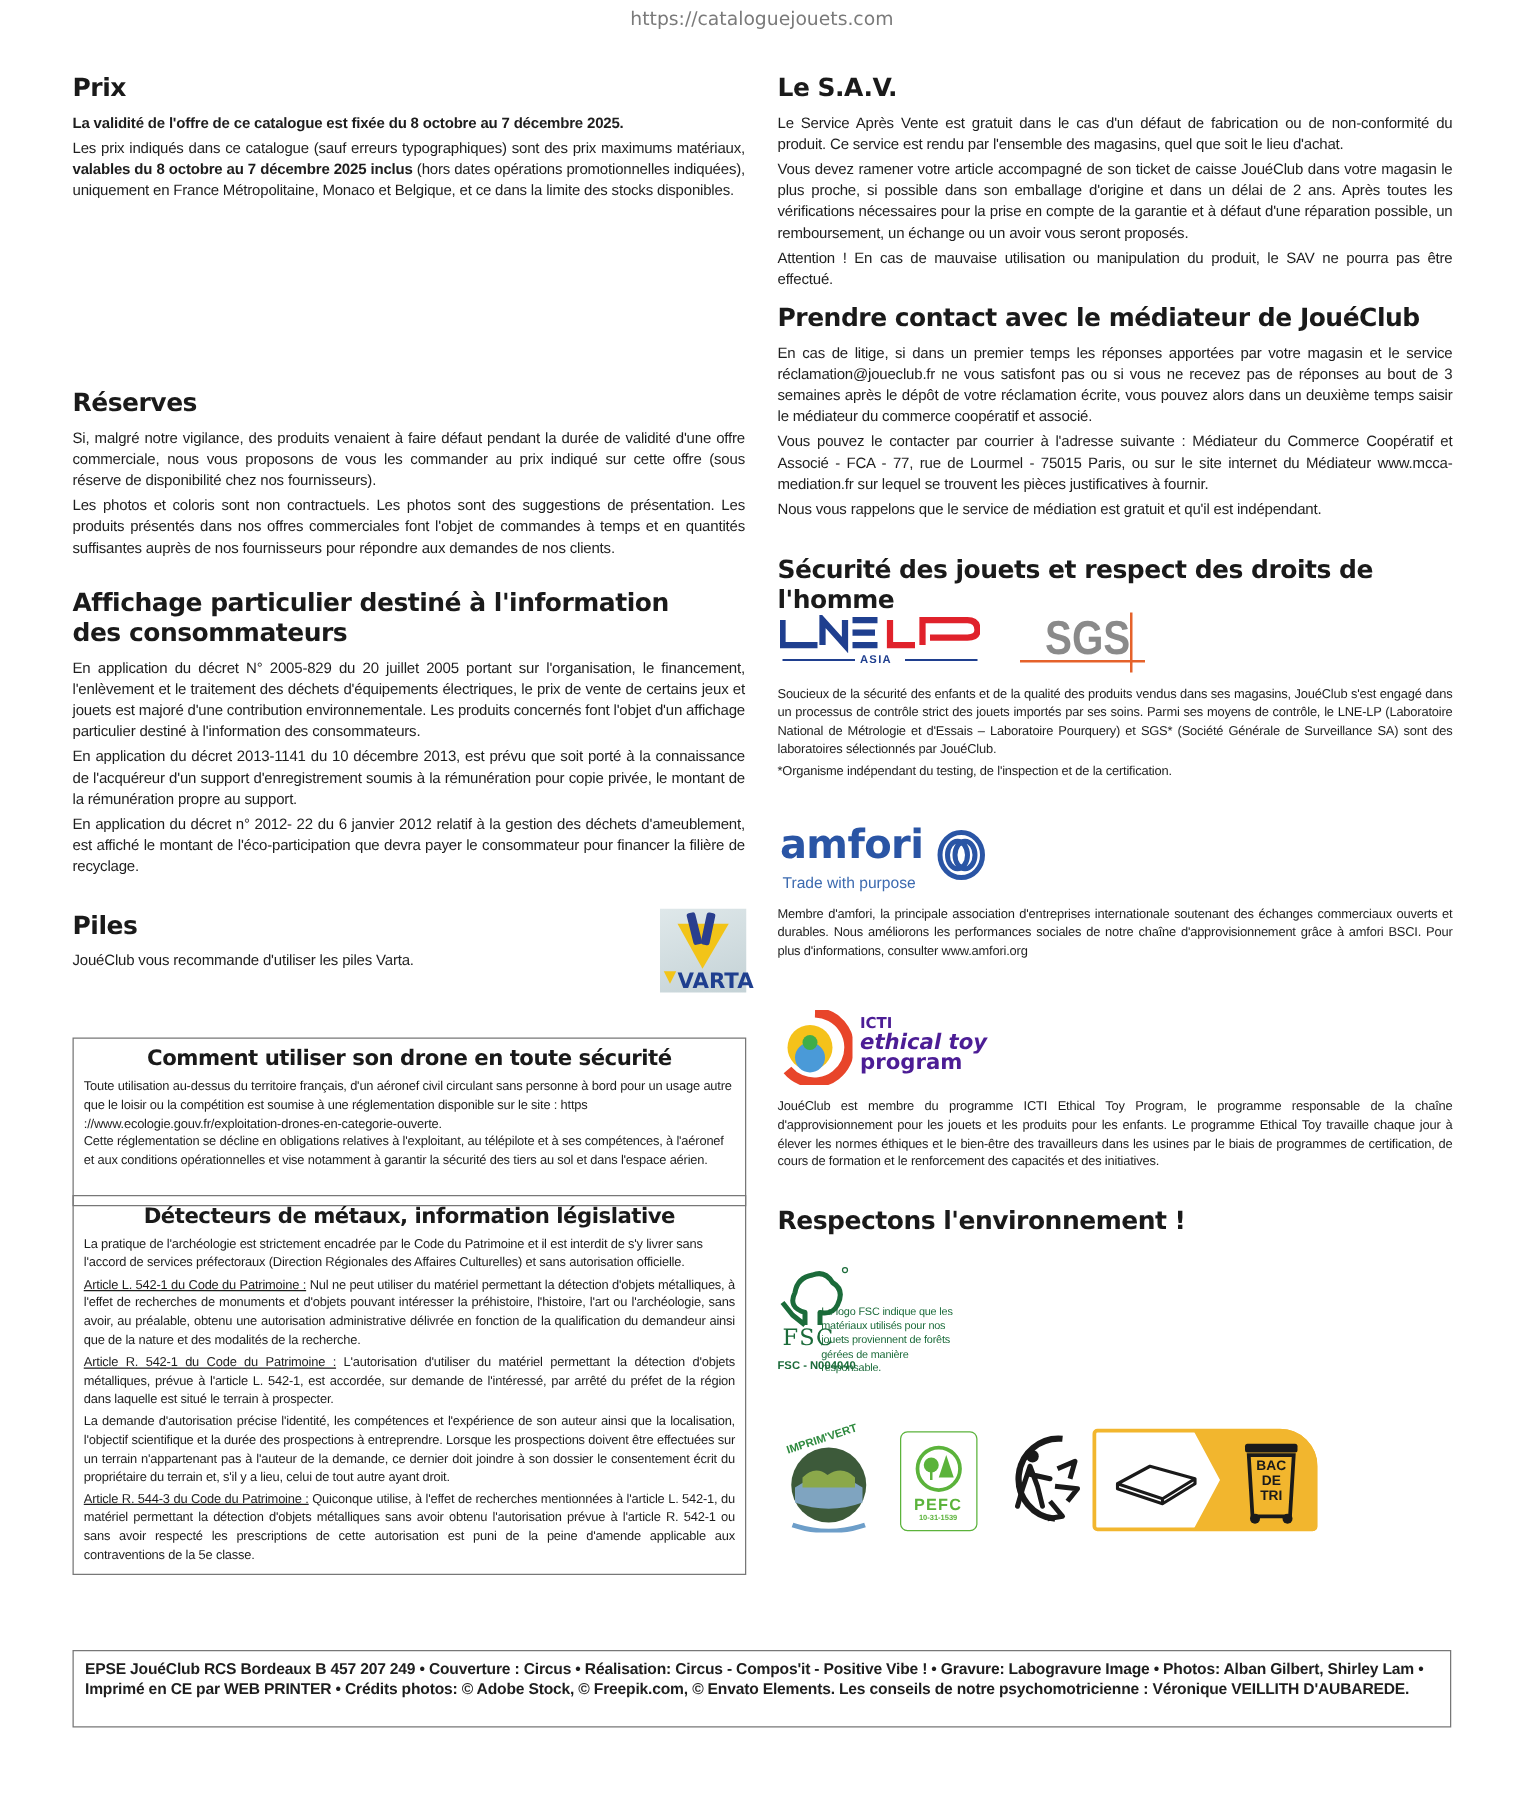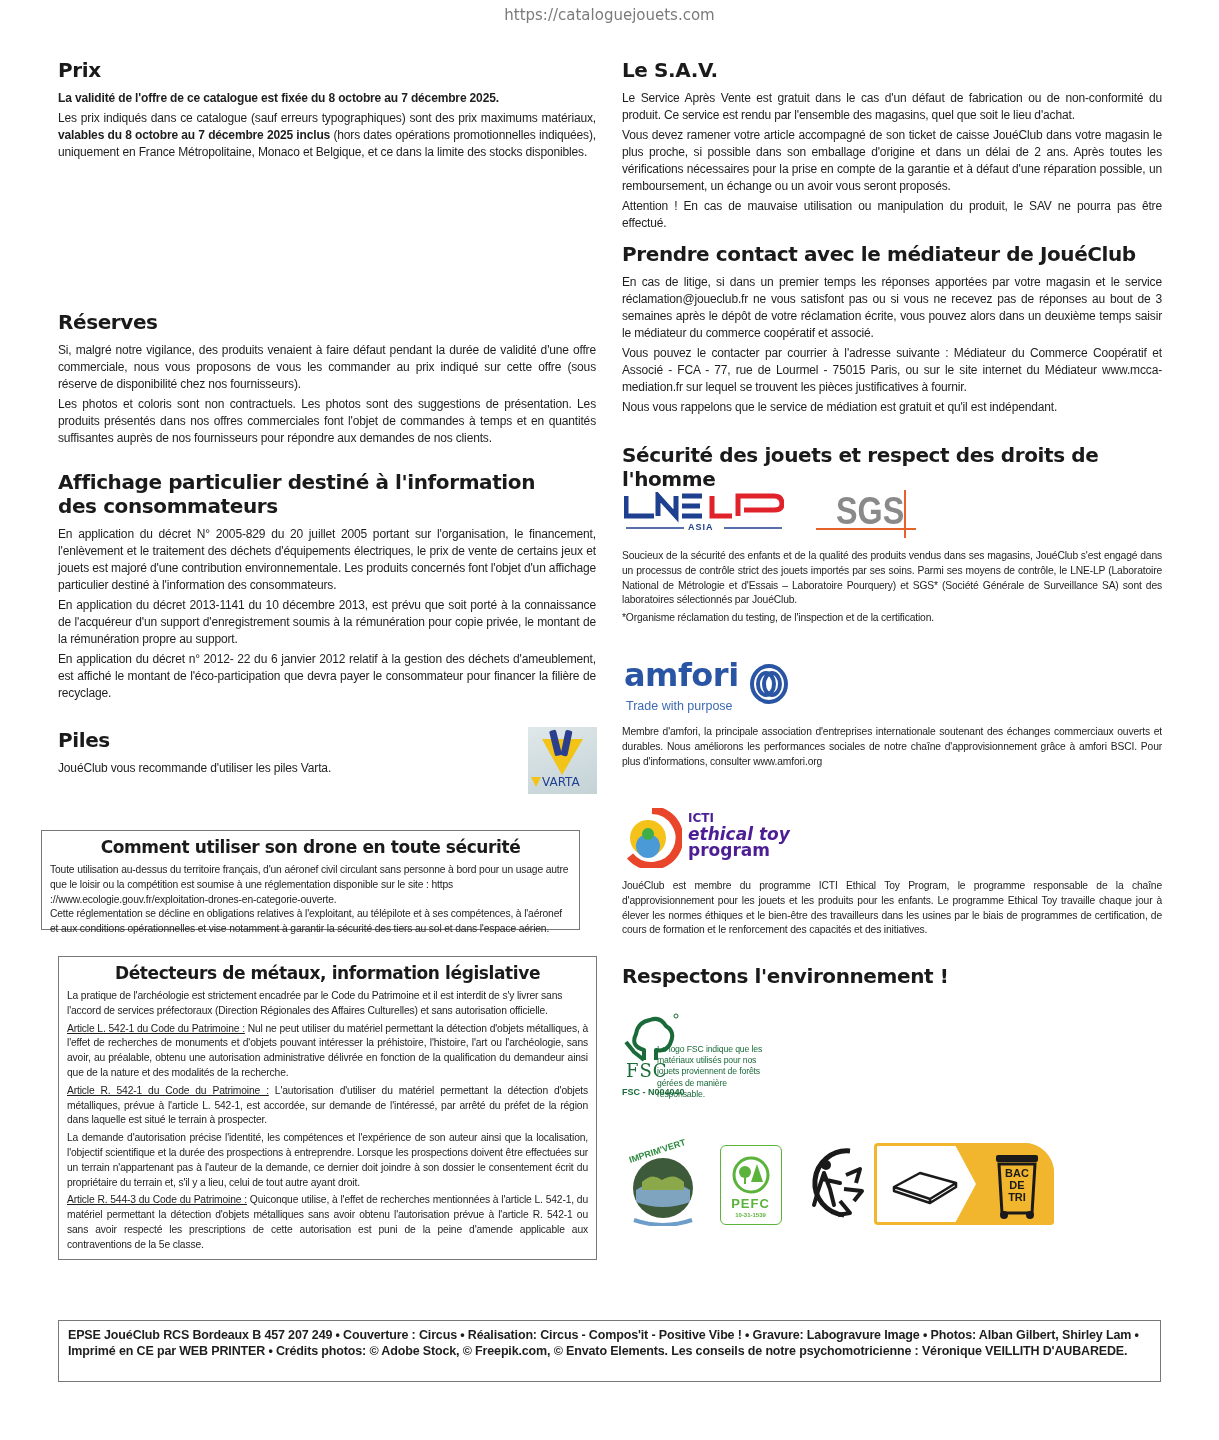--- a/index.html
+++ b/index.html
@@ -48,24 +48,24 @@
   <h2>Piles</h2>
   <p>JouéClub vous recommande d'utiliser les piles Varta.</p>
 </div>
 <div class="logo" style="left:528px; top:727px; width:69px; height:67px; background:linear-gradient(160deg,#dfe8ea,#c4d2d6);">
   <svg width="69" height="67" viewBox="0 0 69 67">
     <polygon points="14,12 55,12 34,48" fill="#f2c418"></polygon>
     <rect x="24" y="3" width="7" height="26" rx="2" fill="#2b3f8e" transform="rotate(-14 27 16)"></rect>
     <rect x="35" y="3" width="7" height="26" rx="2" fill="#2b3f8e" transform="rotate(12 38 16)"></rect>
     <polygon points="3,50 13,50 8,60" fill="#f2c418"></polygon>
   </svg>
-  <span style="position:absolute; left:14px; top:48px; font-weight:normal; font-size:12px; color:#1f3f8f; font-family:'DejaVu Sans',sans-serif;">VARTA</span>
-</div>
-
-<div class="box" style="left:41px; top:830px; width:539px; height:100px;">
+  <span style="position:absolute; left:14px; top:48px; font-weight:bold; font-size:17px; color:#1f3f8f; font-family:'DejaVu Sans',sans-serif;">VARTA</span>
+</div>
+
+<div class="box" style="left:58px; top:830px; width:539px; height:135px;">
   <h3>Comment utiliser son drone en toute sécurité</h3>
   <p style="text-align:left;">Toute utilisation au-dessus du territoire français, d'un aéronef civil circulant sans personne à bord pour un usage autre que le loisir ou la compétition est soumise à une réglementation disponible sur le site : https ://www.ecologie.gouv.fr/exploitation-drones-en-categorie-ouverte.</p>
   <p style="text-align:left; margin-top:-3px;">Cette réglementation se décline en obligations relatives à l'exploitant, au télépilote et à ses compétences, à l'aéronef et aux conditions opérationnelles et vise notamment à garantir la sécurité des tiers au sol et dans l'espace aérien.</p>
 </div>
 
 <div class="box" style="left:58px; top:956px; width:539px; height:304px;">
   <h3>Détecteurs de métaux, information législative</h3>
   <p style="text-align:left;">La pratique de l'archéologie est strictement encadrée par le Code du Patrimoine et il est interdit de s'y livrer sans l'accord de services préfectoraux (Direction Régionales des Affaires Culturelles) et sans autorisation officielle.</p>
   <p><span class="u">Article L. 542-1 du Code du Patrimoine :</span><span> Nul ne peut utiliser du matériel permettant la détection d'objets métalliques, à l'effet de recherches de monuments et d'objets pouvant intéresser la préhistoire, l'histoire, l'art ou l'archéologie, sans avoir, au préalable, obtenu une autorisation administrative délivrée en fonction de la qualification du demandeur ainsi que de la nature et des modalités de la recherche.</span></p>
   <p><span class="u">Article R. 542-1 du Code du Patrimoine :</span><span> L'autorisation d'utiliser du matériel permettant la détection d'objets métalliques, prévue à l'article L. 542-1, est accordée, sur demande de l'intéressé, par arrêté du préfet de la région dans laquelle est situé le terrain à prospecter.</span></p>
@@ -99,21 +99,21 @@
   </svg>
   <span style="position:absolute; left:64px; top:30px; font-size:9px; font-weight:bold; color:#1f3f8f; letter-spacing:1px;">ASIA</span>
 </div>
 <div class="logo" style="left:816px; top:490px; width:102px; height:48px;">
   <span style="position:absolute; left:20px; top:0; font-family:'Liberation Sans',sans-serif; font-weight:bold; font-size:38px; color:#8a8a8a; transform:scaleX(0.85); transform-origin:left;">SGS</span>
   <div style="position:absolute; left:0; top:38px; width:100px; height:2px; background:#e5622b;"></div>
   <div style="position:absolute; left:88px; top:0; width:2px; height:48px; background:#e5622b;"></div>
 </div>
 <div class="sec small" style="left:622px; top:549px; width:540px;">
   <p>Soucieux de la sécurité des enfants et de la qualité des produits vendus dans ses magasins, JouéClub s'est engagé dans un processus de contrôle strict des jouets importés par ses soins. Parmi ses moyens de contrôle, le LNE-LP (Laboratoire National de Métrologie et d'Essais – Laboratoire Pourquery) et SGS* (Société Générale de Surveillance SA) sont des laboratoires sélectionnés par JouéClub.</p>
-  <p style="text-align:left;">*Organisme réclamation du testing, de l'inspection et de la certification.</p>
+  <p style="text-align:left;">*Organisme indépendant du testing, de l'inspection et de la certification.</p>
 </div>
 
 <div class="logo" style="left:624px; top:662px; width:170px; height:52px;">
   <span style="position:absolute; left:0; top:-6px; font-family:'DejaVu Sans',sans-serif; font-weight:bold; font-size:32px; color:#2a55a5; letter-spacing:-0.5px;">amfori</span>
   <svg style="position:absolute; left:125px; top:2px;" width="40" height="40" viewBox="0 0 40 40">
     <ellipse cx="20" cy="20" rx="17" ry="18" fill="none" stroke="#2a55a5" stroke-width="4"></ellipse>
     <ellipse cx="17" cy="20" rx="8" ry="11" fill="none" stroke="#2a55a5" stroke-width="4"></ellipse>
     <ellipse cx="23" cy="20" rx="8" ry="11" fill="none" stroke="#2a55a5" stroke-width="4"></ellipse>
   </svg>
   <span style="position:absolute; left:2px; top:37px; font-size:12.5px; color:#3d6bb0;">Trade with purpose</span>

